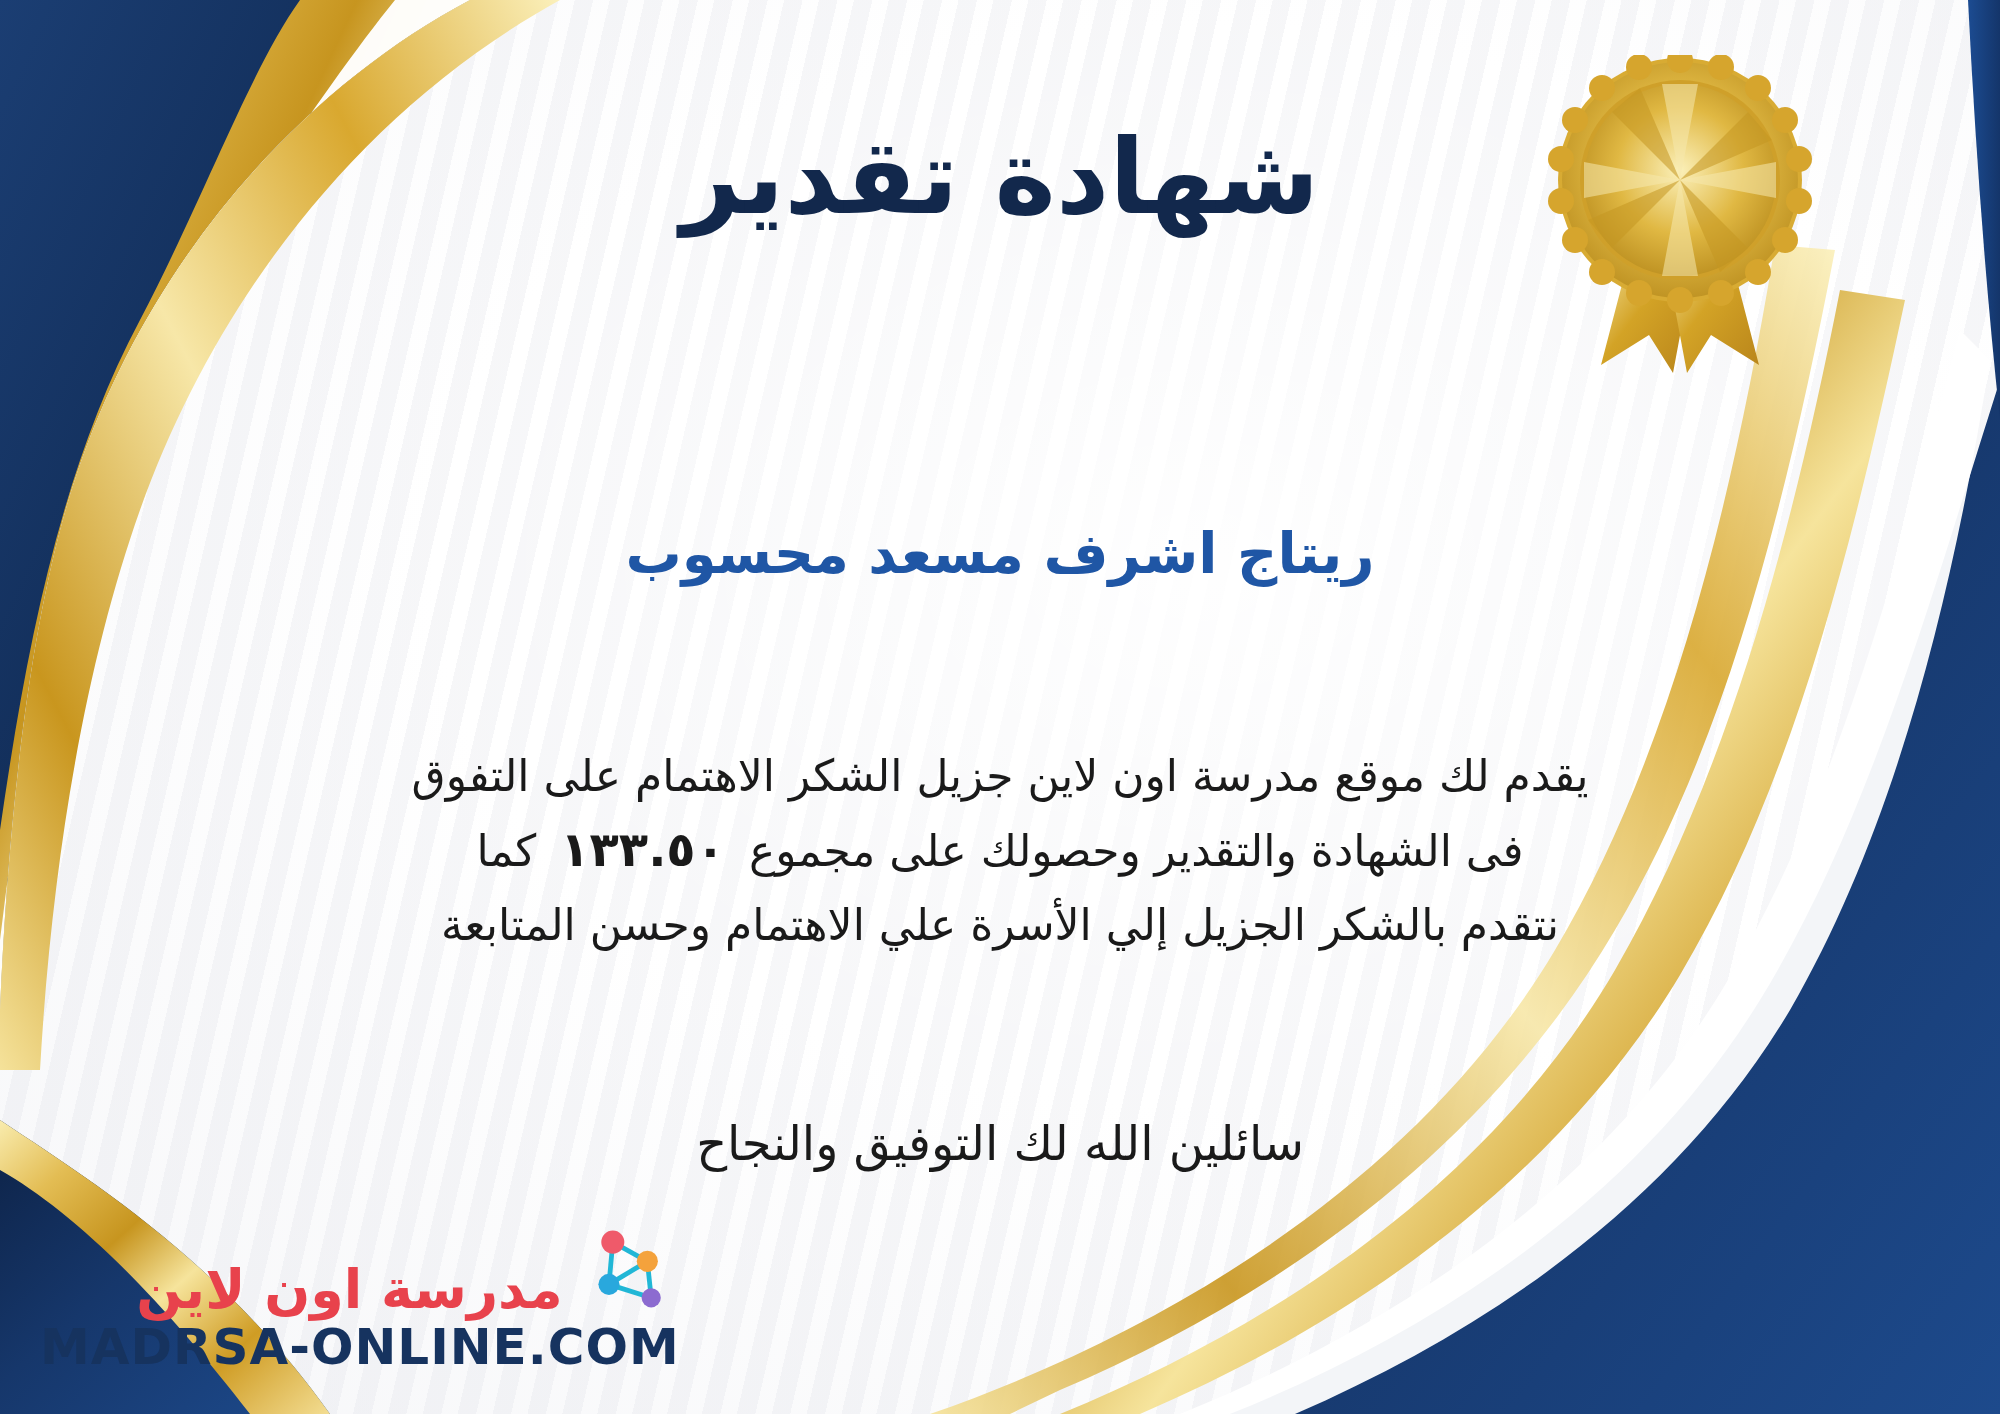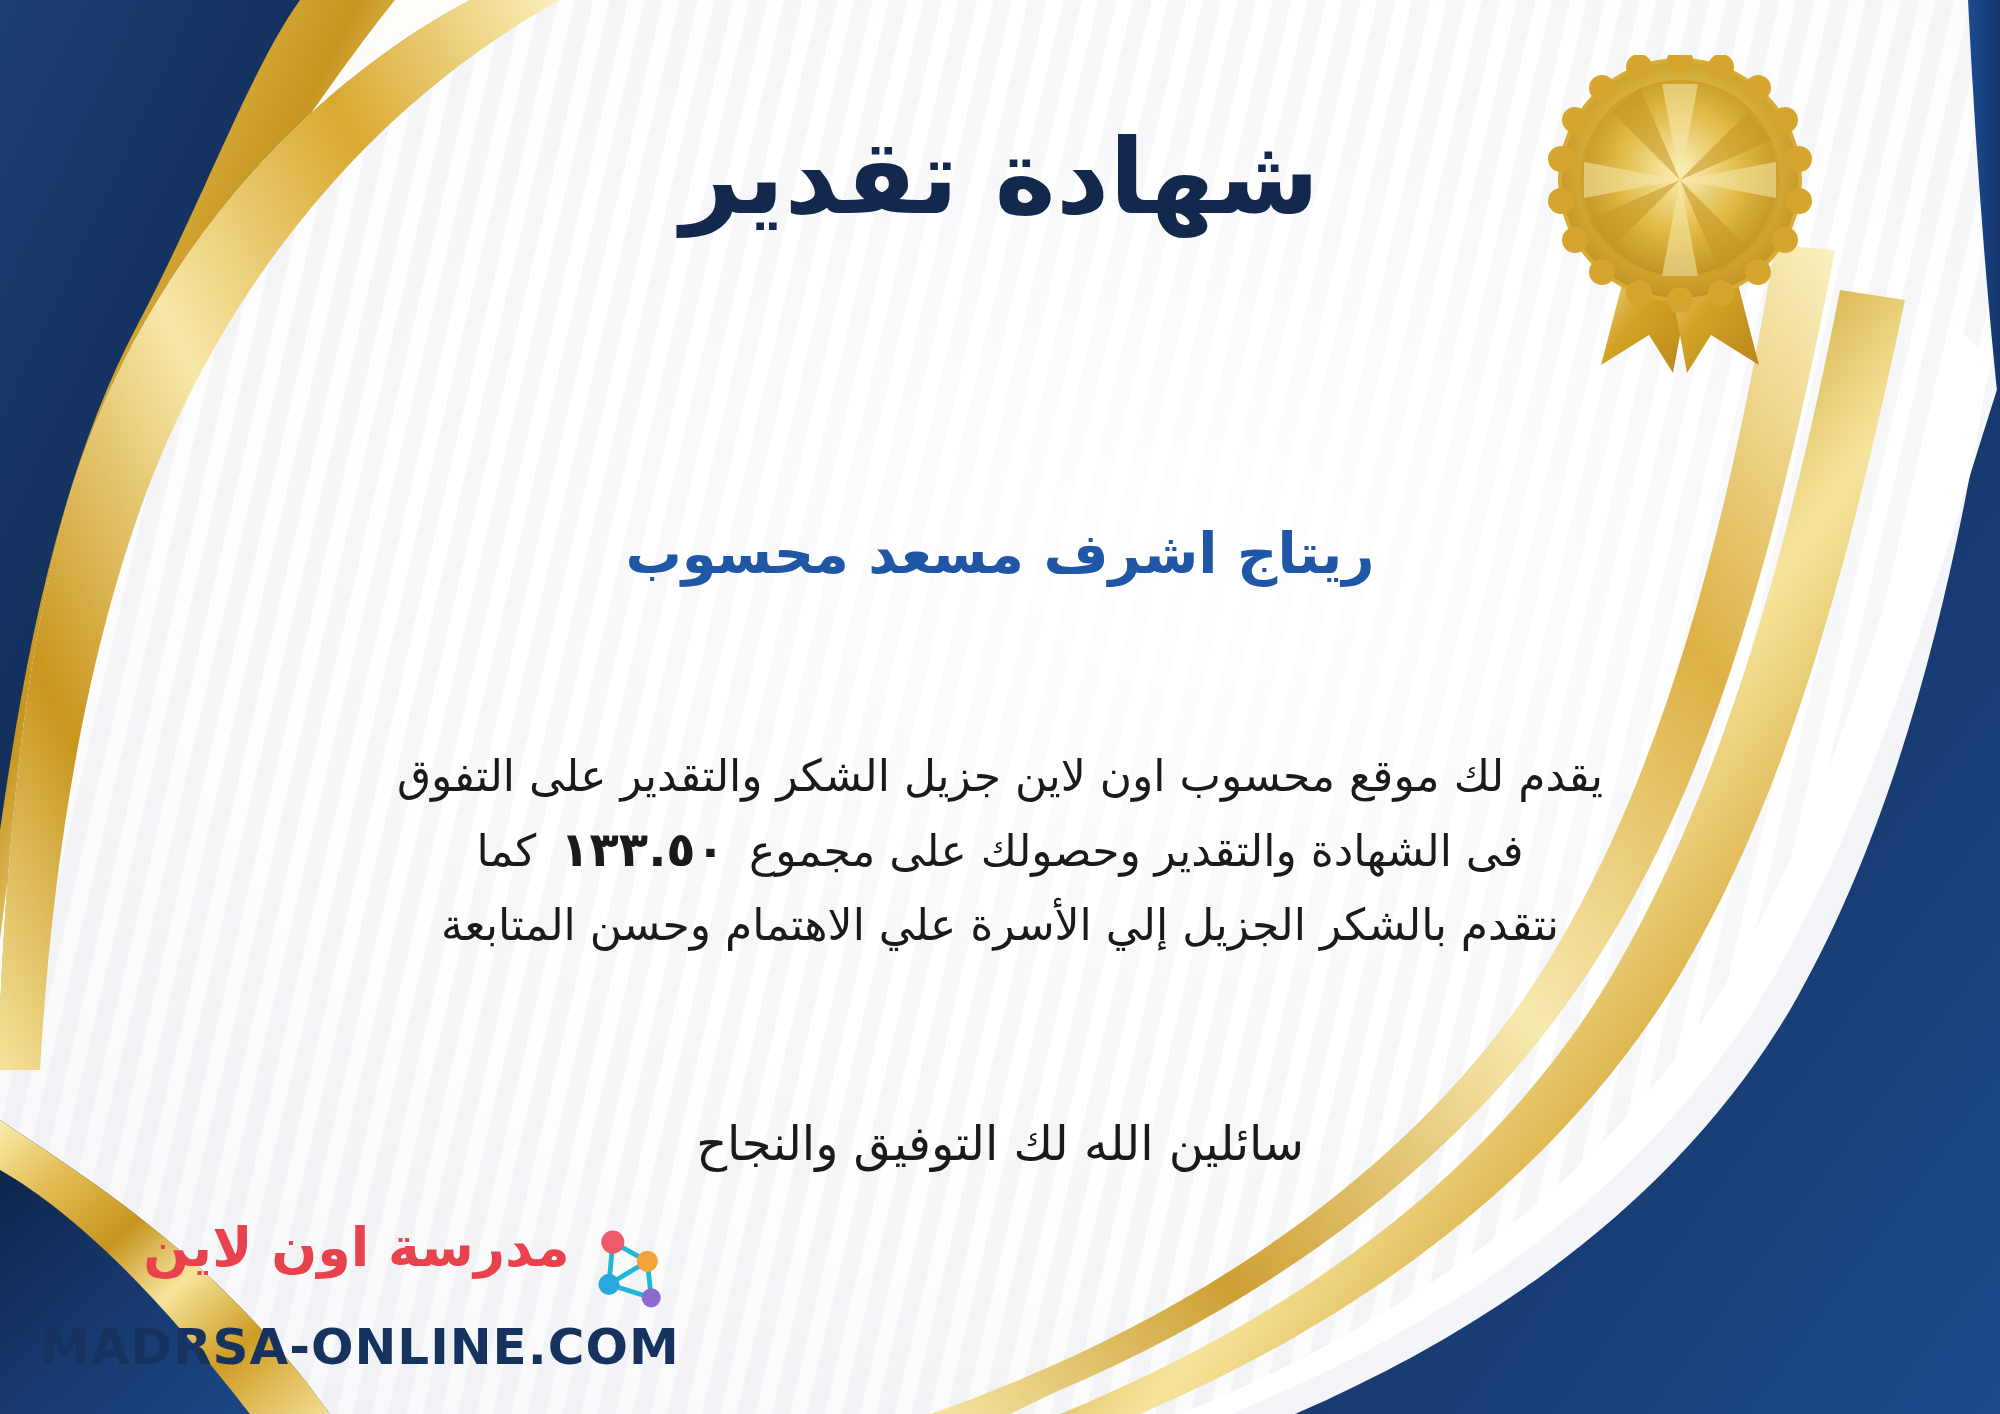--- a/index.html
+++ b/index.html
@@ -128,22 +128,22 @@
     left: 40px;
     bottom: 38px;
     display: flex;
     flex-direction: column;
     align-items: flex-start;
     z-index: 7;
   }
   .brand-row {
     display: flex;
     flex-direction: row-reverse;
-    align-items: flex-start;
-    gap: 14px;
+    align-items: flex-end;
+    gap: 21px;
   }
   .brand-ar {
     font-size: 54px;
     font-weight: 700;
     color: #e8424c;
     direction: rtl;
     line-height: 1;
   }
   .brand-url {
     font-size: 50px;
@@ -302,21 +302,21 @@
             <circle cx="-41" cy="-113" r="13"></circle>
         </g>
       </g>
     </svg>
 
     <div class="cert-title">شهادة تقدير</div>
 
     <div class="recipient-name">ريتاج اشرف مسعد محسوب</div>
 
     <div class="body-text">
-      <div>يقدم لك موقع محسوب اون لاين جزيل الشكر  والتقدير على التفوق</div>
+      <div>يقدم لك موقع مدرسة اون لاين جزيل الشكر  الاهتمام على التفوق</div>
       <div>
         <span>فى الشهادة والتقدير وحصولك على مجموع</span>
         <span class="score">١٣٣.٥٠</span>
         <span>كما</span>
       </div>
       <div>نتقدم  بالشكر الجزيل إلي الأسرة علي الاهتمام وحسن المتابعة</div>
     </div>
 
     <div class="closing-text">سائلين الله لك التوفيق  والنجاح</div>
 

